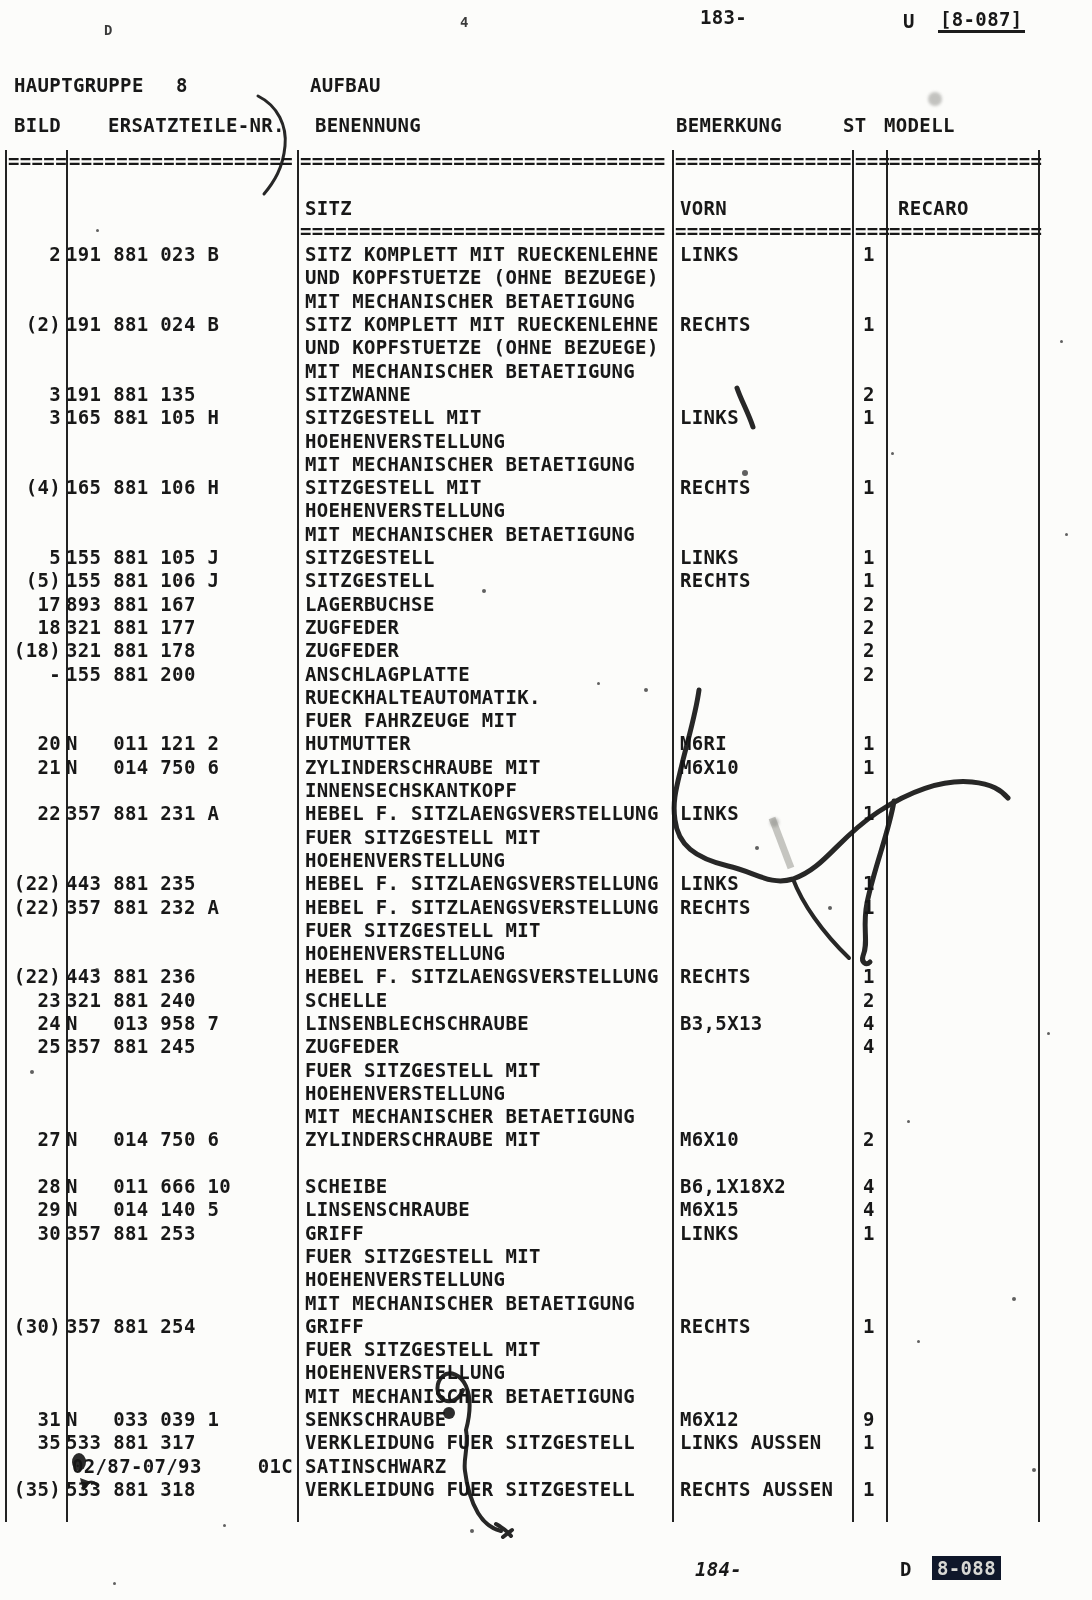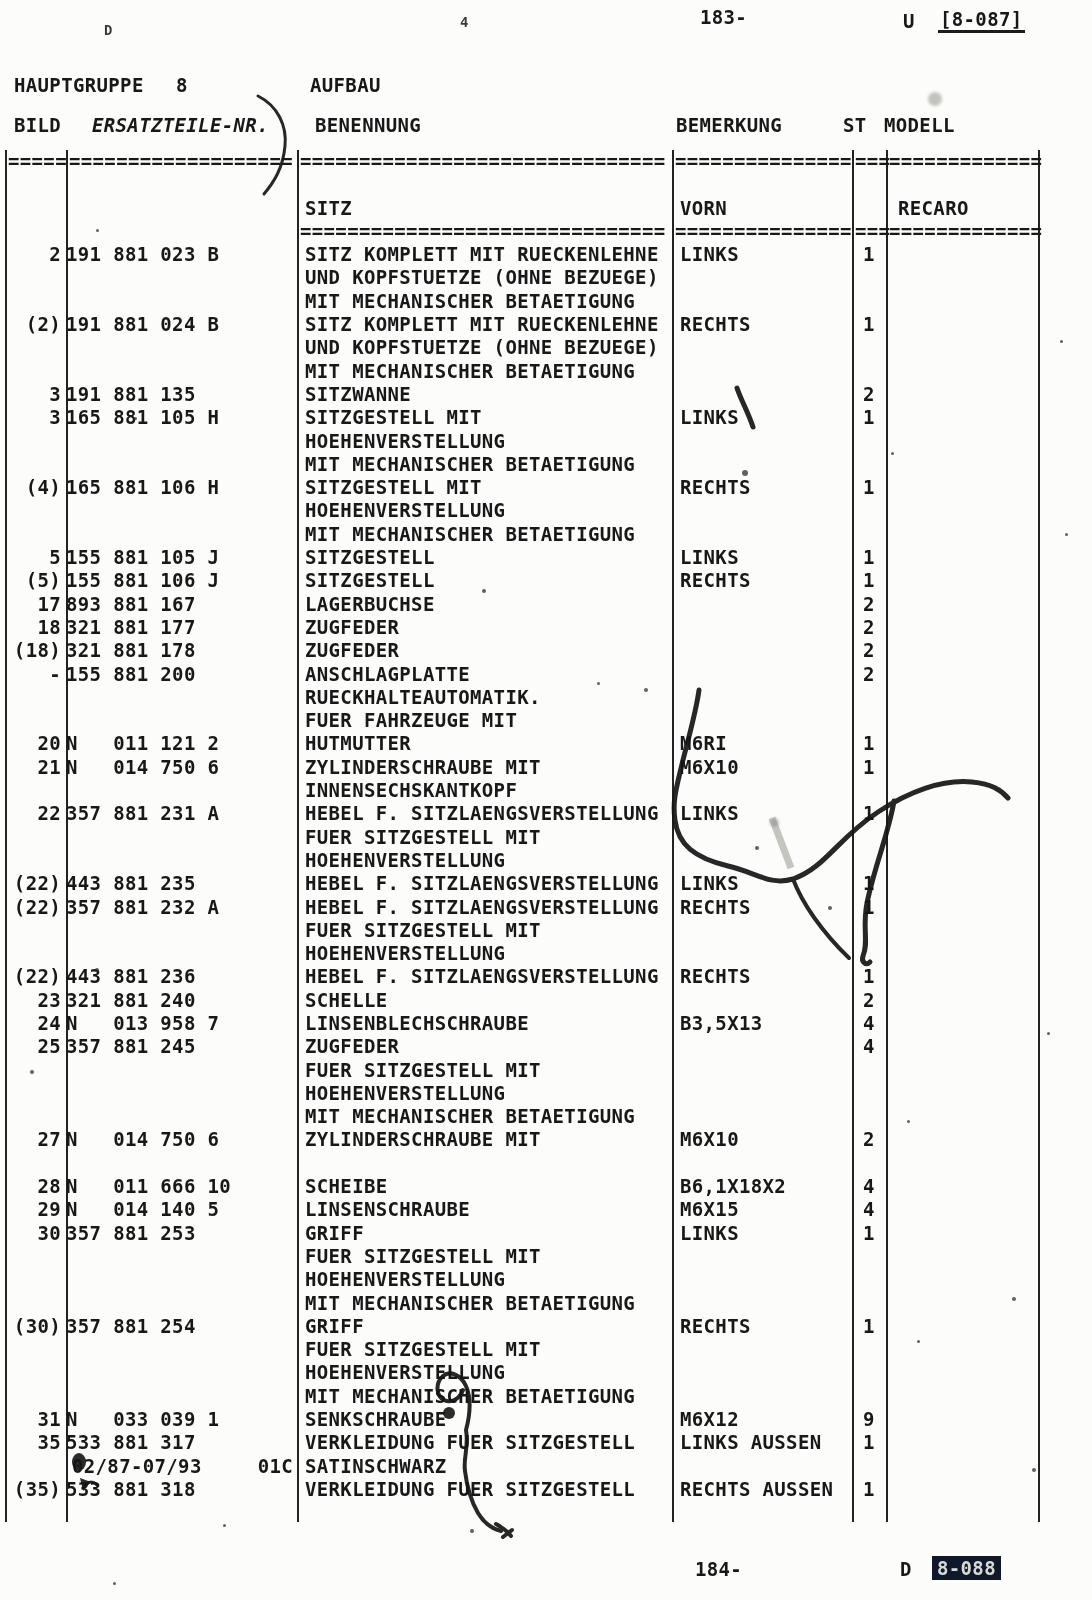--- a/index.html
+++ b/index.html
@@ -54,21 +54,21 @@
   <span class="abs stray" style="left:460px;top:14px;">4</span>
   <span class="abs" style="left:700px;top:6px;">183-</span>
   <span class="abs" style="left:903px;top:10px;">U</span>
   <span class="abs ref-box" style="left:938px;top:8px;">[8-087]</span>
 
   <span class="abs" style="left:14px;top:74px;">HAUPTGRUPPE</span>
   <span class="abs" style="left:176px;top:74px;">8</span>
   <span class="abs" style="left:310px;top:74px;">AUFBAU</span>
 
   <span class="abs" style="left:14px;top:114px;text-align:right;">BILD</span>
-  <span class="abs" style="left:92px;top:114px;font-style:italic;">ERSATZTEILE-NR.</span>
+  <span class="abs" style="left:108px;top:114px;">ERSATZTEILE-NR.</span>
   <span class="abs" style="left:315px;top:114px;">BENENNUNG</span>
   <span class="abs" style="left:676px;top:114px;">BEMERKUNG</span>
   <span class="abs" style="left:843px;top:114px;">ST</span>
   <span class="abs" style="left:884px;top:114px;">MODELL</span>
 
   <div class="vline" style="left:5px;"></div>
   <div class="vline" style="left:66px;"></div>
   <div class="vline" style="left:297px;"></div>
   <div class="vline" style="left:672px;"></div>
   <div class="vline" style="left:852px;"></div>
@@ -534,21 +534,21 @@
       <div class="t-row">
         <div class="cell c-bild">(35)</div>
         <div class="cell c-nr">533 881 318</div>
         <div class="cell c-ben">VERKLEIDUNG FUER SITZGESTELL</div>
         <div class="cell c-bem">RECHTS AUSSEN</div>
         <div class="cell c-st">1</div>
         <div class="cell c-mod"></div>
       </div>
     </div>
 
-  <span class="abs" style="left:695px;top:1558px;">184-</span>
+  <span class="abs" style="left:695px;top:1558px;font-style:italic;">184-</span>
   <span class="abs" style="left:900px;top:1558px;">D</span>
   <span class="abs ref-box-inv" style="left:932px;top:1556px;">8-088</span>
 
   <svg class="ink-overlay" width="1092" height="1600" viewBox="0 0 1092 1600">
     <g fill="none" stroke="#151515" stroke-linecap="round" stroke-linejoin="round" opacity="0.92">
 
       <path stroke-width="3" d="M 258,96 C 278,106 287,126 285,146 C 283,168 274,182 264,194"></path>
 
       <path stroke-width="5" d="M 737,388 C 741,400 748,412 753,427"></path>
 

